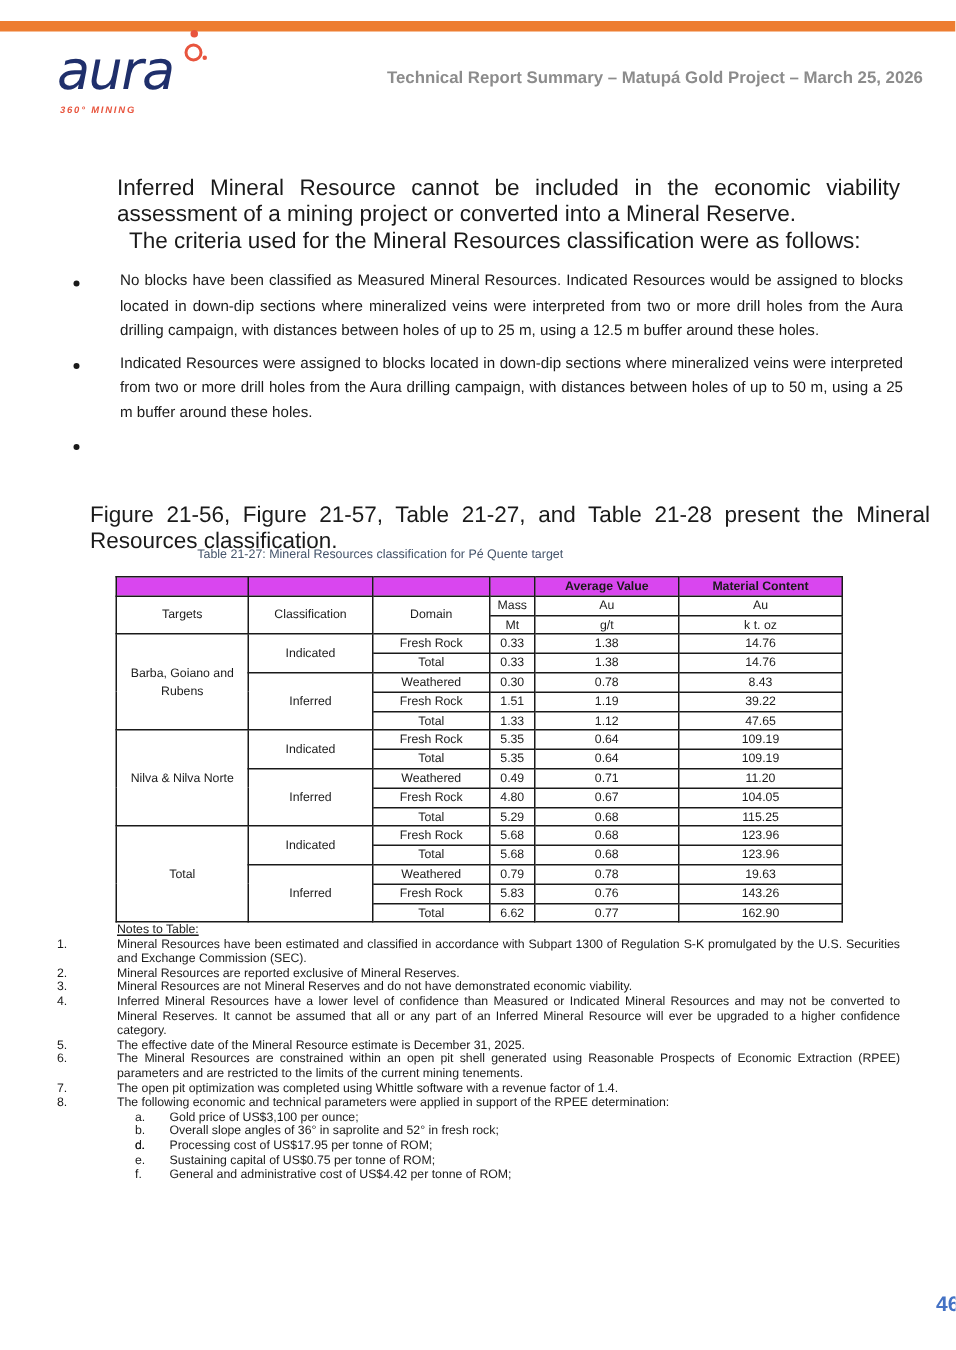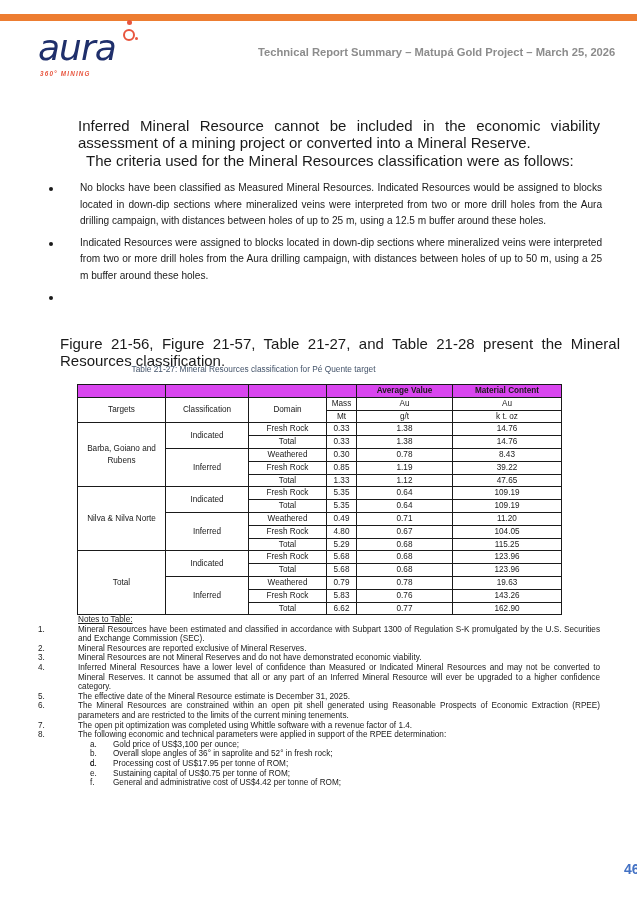--- a/index.html
+++ b/index.html
@@ -105,21 +105,21 @@
       </tr>
       <tr>
         <td rowspan="3">Inferred</td>
         <td>Weathered</td>
         <td>0.30</td>
         <td>0.78</td>
         <td>8.43</td>
       </tr>
       <tr>
         <td>Fresh Rock</td>
-        <td>0.85</td>
+        <td>1.51</td>
         <td>1.19</td>
         <td>39.22</td>
       </tr>
       <tr>
         <td>Total</td>
         <td>1.33</td>
         <td>1.12</td>
         <td>47.65</td>
       </tr>
       <tr>

